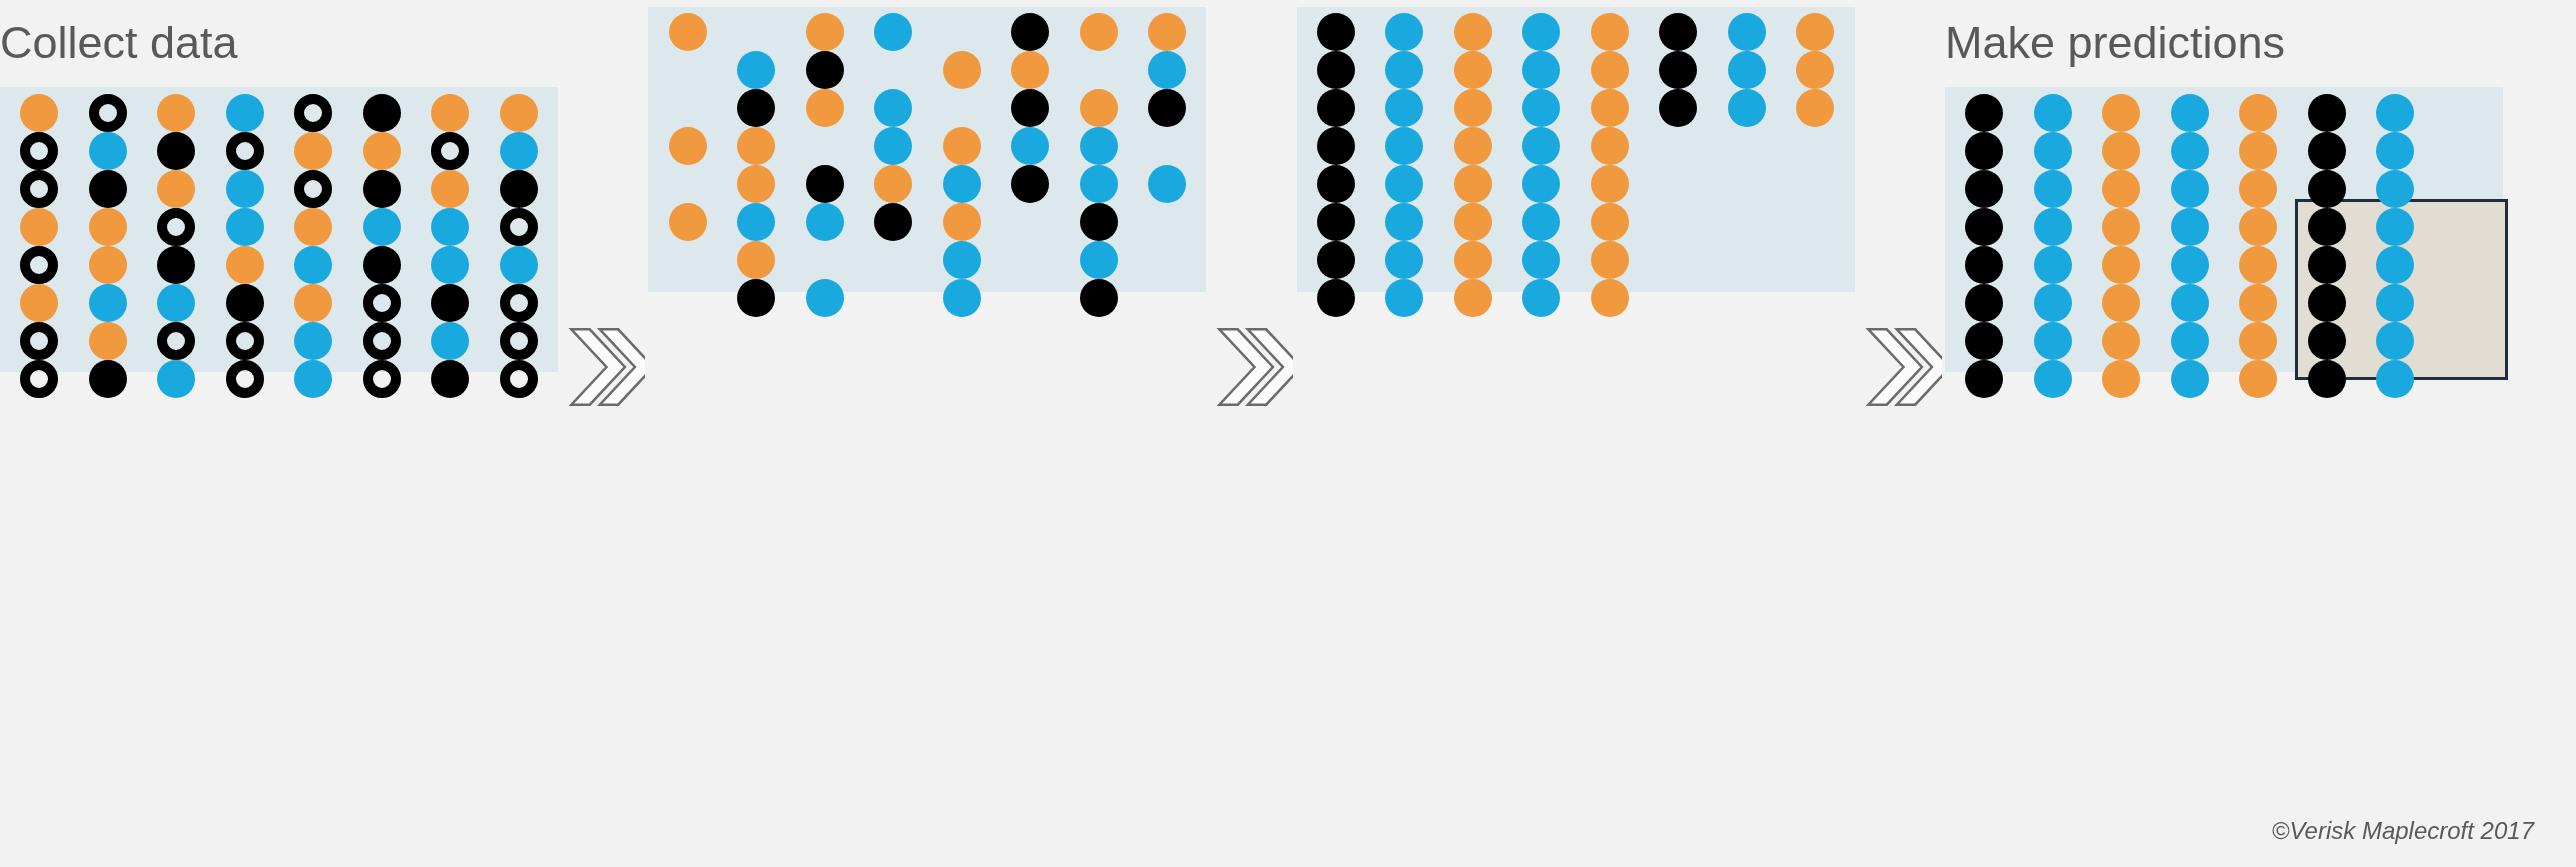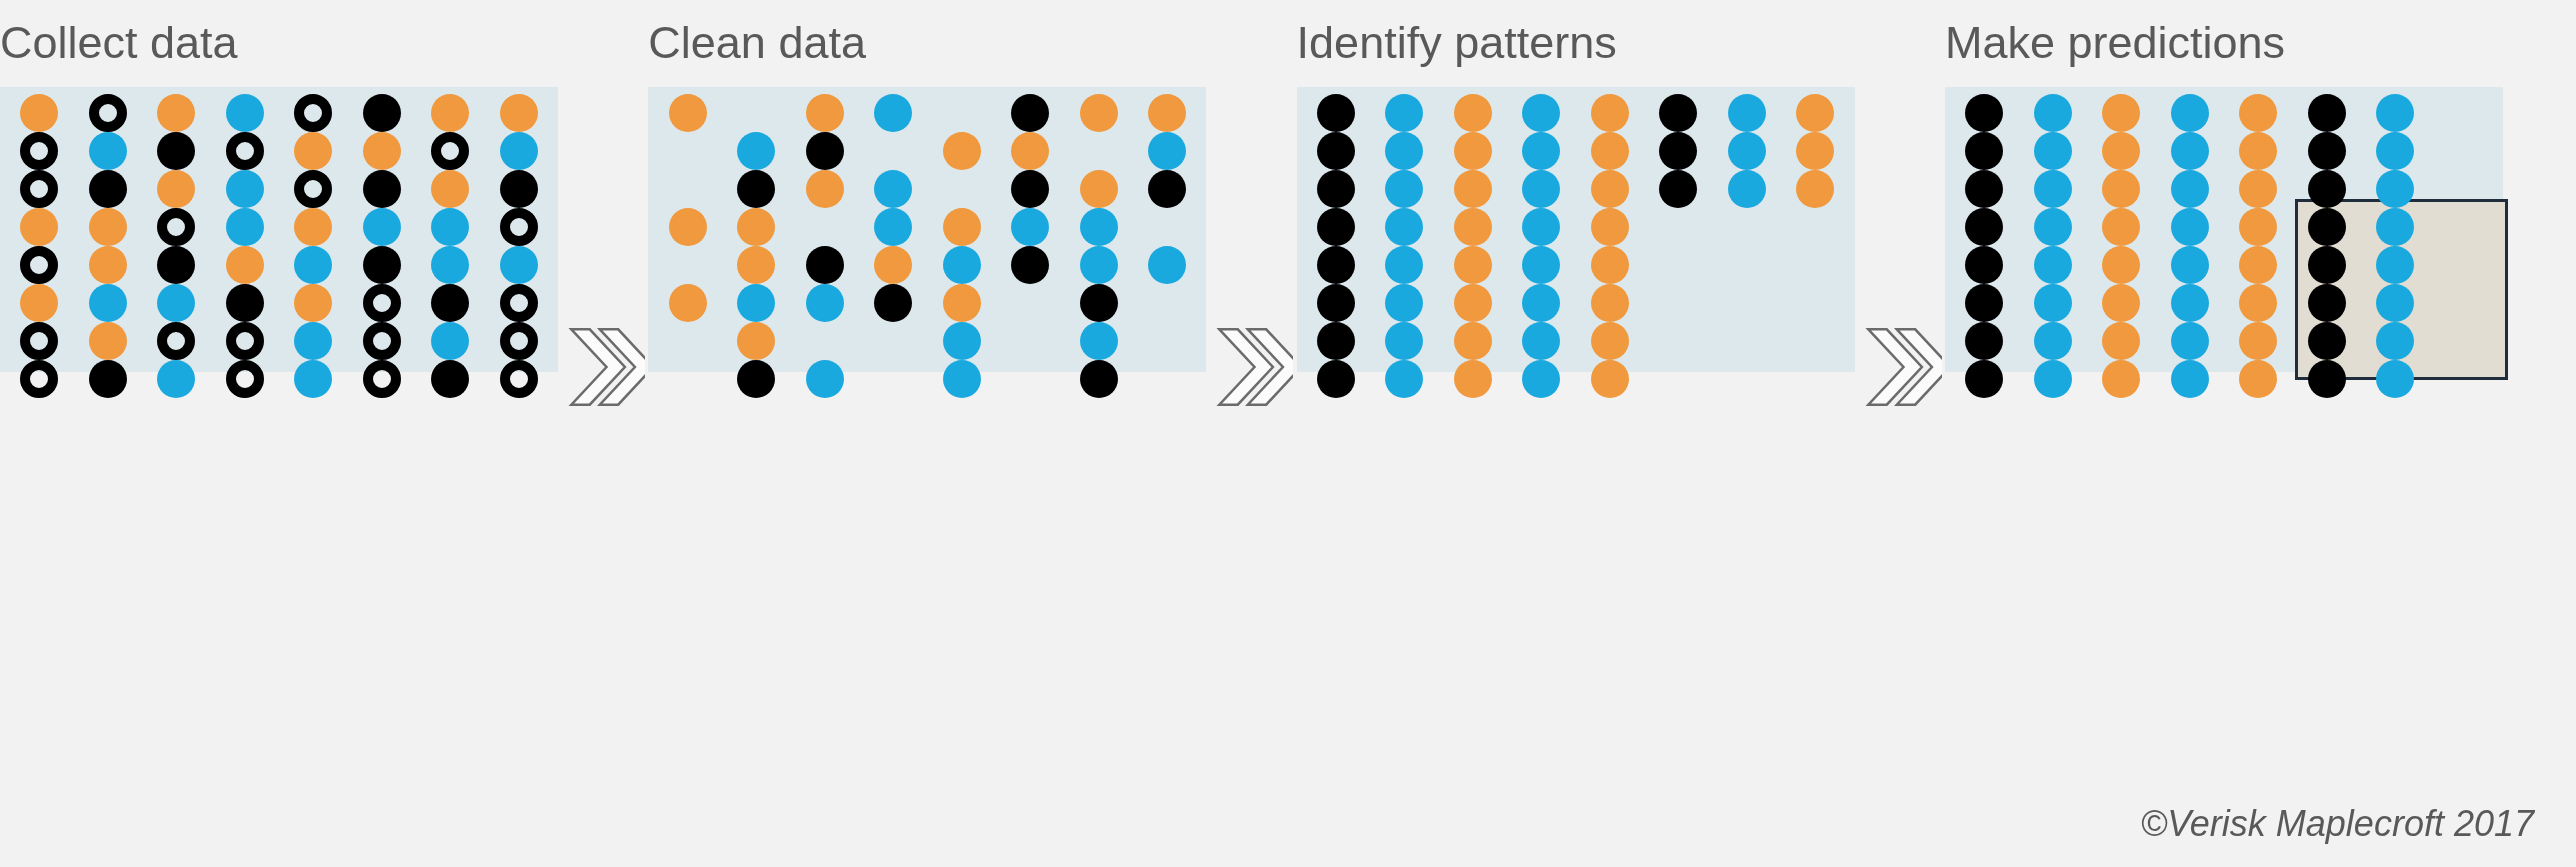--- a/index.html
+++ b/index.html
@@ -116,21 +116,21 @@
     margin-left: 10px;
     margin-right: 3.3px;
   }
   .chevron svg { display: block; }
 
   
   .credit {
     position: absolute;
     right: 42px;
     bottom: 23px;
-    font-size: 36px;
+    font-size: 24px;
     font-style: italic;
     color: #595959;
     white-space: nowrap;
     font-family: "Liberation Sans", sans-serif;
     margin-top: 16px;
   }
 </style>
 </head>
 <body>
 
@@ -336,21 +336,20 @@
           </div>
         </div>
       </div>
       <div class="chevron">
         <svg width="77" height="92" viewBox="0 0 92 110" aria-hidden="true">
           <path d="M4 10 L46 55 L4 100 L26 100 L68 55 L26 10 Z" fill="#fbfbfb" stroke="#6b6b6b" stroke-width="3" stroke-linejoin="miter"></path>
           <path d="M38 10 L80 55 L38 100 L60 100 L102 55 L60 10 Z" fill="#fbfbfb" stroke="#6b6b6b" stroke-width="3" stroke-linejoin="miter"></path>
         </svg>
       </div>
       <div class="panel">
-        <div class="panel-title">Clean data</div>
         <div class="grid-wrap">
           <div class="grid above">
             <div class="cell">
               <div class="dot orange"></div>
             </div>
             <div class="cell">
               <div class="dot empty"></div>
             </div>
             <div class="cell">
               <div class="dot orange"></div>
@@ -541,21 +540,20 @@
           </div>
         </div>
       </div>
       <div class="chevron">
         <svg width="77" height="92" viewBox="0 0 92 110" aria-hidden="true">
           <path d="M4 10 L46 55 L4 100 L26 100 L68 55 L26 10 Z" fill="#fbfbfb" stroke="#6b6b6b" stroke-width="3" stroke-linejoin="miter"></path>
           <path d="M38 10 L80 55 L38 100 L60 100 L102 55 L60 10 Z" fill="#fbfbfb" stroke="#6b6b6b" stroke-width="3" stroke-linejoin="miter"></path>
         </svg>
       </div>
       <div class="panel">
-        <div class="panel-title">Identify patterns</div>
         <div class="grid-wrap">
           <div class="grid above">
             <div class="cell">
               <div class="dot black"></div>
             </div>
             <div class="cell">
               <div class="dot blue"></div>
             </div>
             <div class="cell">
               <div class="dot orange"></div>

